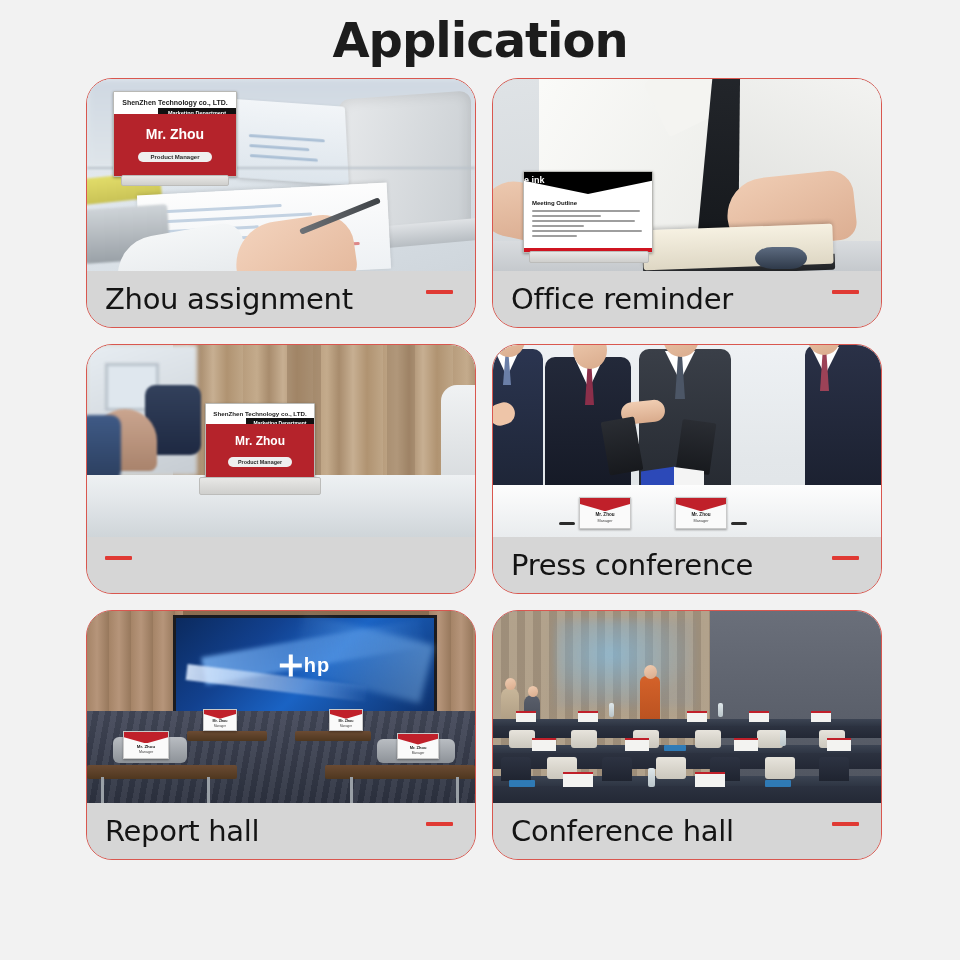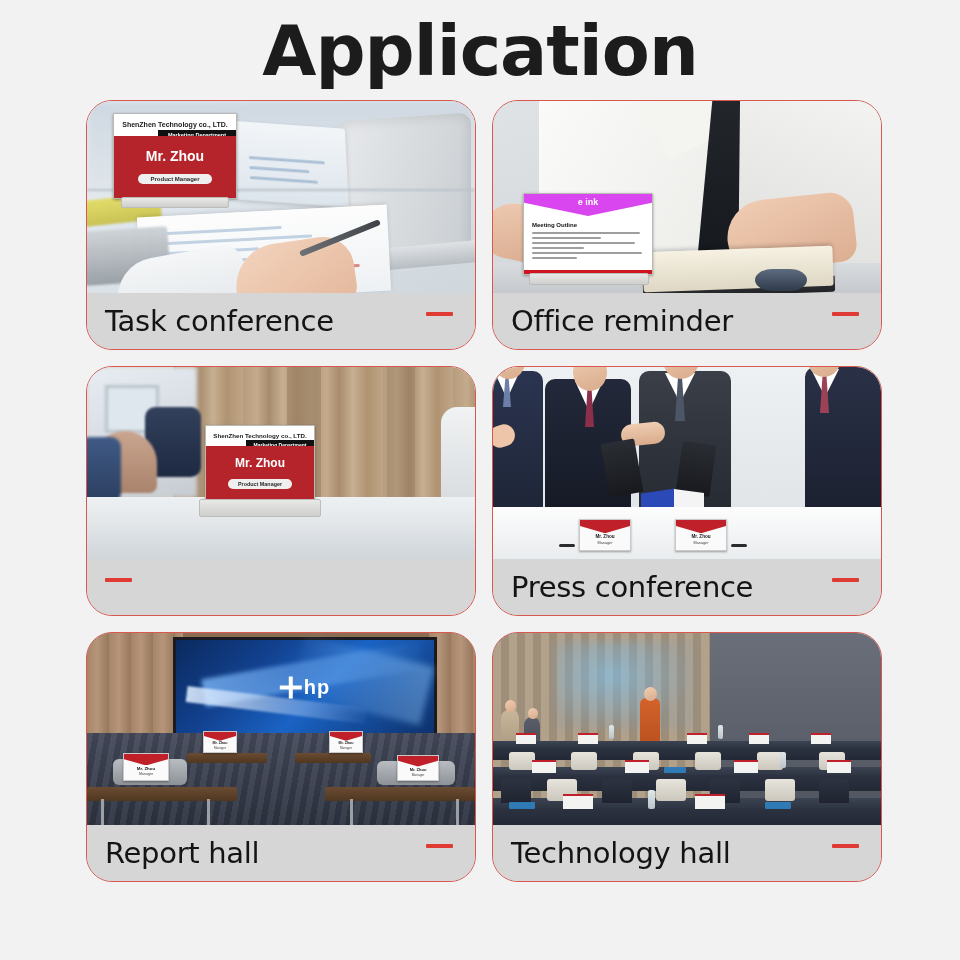--- a/index.html
+++ b/index.html
@@ -17,21 +17,21 @@
     position: relative;
     width: 960px;
     height: 960px;
     background: #f2f2f2;
     box-sizing: border-box;
   }
 
   
   .page-title {
     text-align: center;
-    font-size: 70px;
+    font-size: 48px;
     line-height: 1;
     font-weight: bold;
     color: #1c1c1c;
     letter-spacing: -1px;
     padding-top: 16px;
     padding-bottom: 14px;
     font-family: "DejaVu Sans", sans-serif;
   }
 
   
@@ -255,23 +255,23 @@
     right: 74px; bottom: 2px; width: 52px; height: 22px;
     background: linear-gradient(#5d6b80,#2f3a4a);
     border-radius: 22px/14px;
   }
   .c2-desk {
     left:0; bottom:0; width:100%; height:30px;
     background: linear-gradient(#d9dcdf,#c5c9cd);
   }
   .eink-banner {
     position: absolute; left:0; top:0; width:100%;
-    background:#d946ef;
+    background:#000000;
     clip-path: polygon(0 0, 100% 0, 100% 40%, 50% 100%, 0 40%);
-    color:#fff; font-weight:bold; text-align:center;
+    color:#fff; font-weight:bold; 
   }
   .eink-body { position:absolute; left:0; right:0; }
   .eink-head { font-weight:bold; color:#111; }
   .eink-line { height:2px; background:#8d8d8d; border-radius:1px; opacity:.85; margin-bottom:3px; }
   .eink-footbar { position:absolute; left:0; bottom:0; width:100%; height:4px; background:#cf1420; }
 
   
   .c3-bg { inset:0; background: linear-gradient(180deg,#d9d2c6 0%, #cfc6b8 100%); }
   .c3-wood { left:86px; top:0; right:0; height:150px; background:
       repeating-linear-gradient(90deg,
@@ -433,21 +433,21 @@
               <div class="badge-name" style="margin-top:12px; font-size:14px;">Mr. Zhou</div>
               <div style="margin-top:6px;">
                 <span class="badge-pill" style="font-size:6px; padding:2px 12px;">Product Manager</span>
               </div>
             </div>
           </div>
           <div class="badge-stand" style="left:34px; top:96px; width:106px; height:9px;"></div>
         </div>
       </div>
       <div class="card-label-row">
-        <span class="card-label">Task conference</span>
+        <span class="card-label">Zhou assignment</span>
         <span class="dash-marker"></span>
       </div>
     </div>
 
     <div class="card">
       <div class="card-photo">
         <div class="scene">
           <div class="lyr c2-bg"></div>
           <div class="lyr c2-shirt"></div>
           <div class="lyr c2-shirt-r"></div>
@@ -688,19 +688,19 @@
           <div class="c6-bottle" style="left:74%; top:62%; width:6px; height:16px;"></div>
           <div class="c6-bottle" style="left:40%; top:82%; width:7px; height:19px;"></div>
           <div class="c6-pad" style="left:4%; top:88%; width:26px; height:7px;"></div>
           <div class="c6-pad" style="left:44%; top:70%; width:22px; height:6px;"></div>
           <div class="c6-pad" style="left:70%; top:88%; width:26px; height:7px;"></div>
 
           <div class="c6-person" style="right:-2%; top:58%; width:34px; height:46px; background:linear-gradient(#bda98f,#988straight);"></div>
         </div>
       </div>
       <div class="card-label-row">
-        <span class="card-label">Technology hall</span>
+        <span class="card-label">Conference hall</span>
         <span class="dash-marker"></span>
       </div>
     </div>
 
   </div>
 </div>
 
 </body></html>

